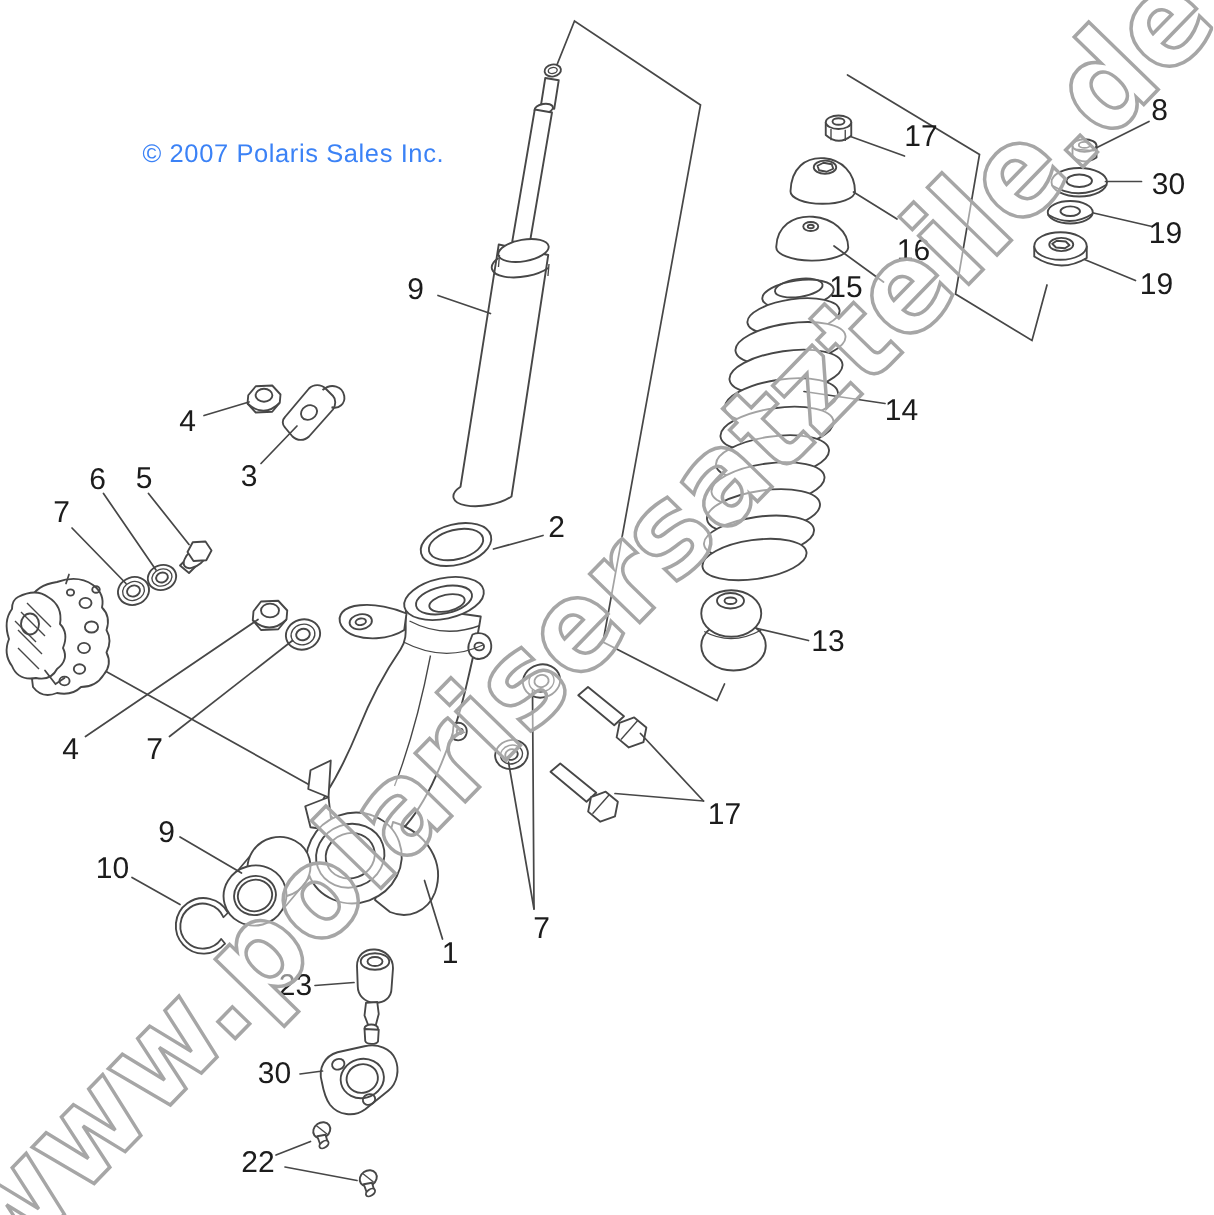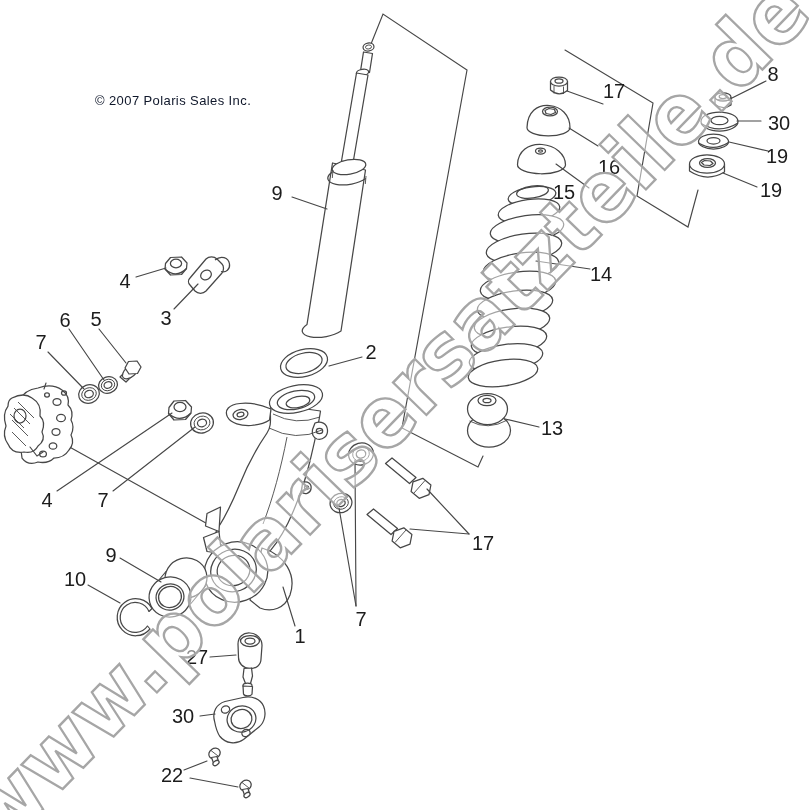--- a/index.html
+++ b/index.html
@@ -1,21 +1,21 @@
 <!DOCTYPE html>
 <html><head>
 <meta charset="utf-8">
 <style>
   html,body{margin:0;padding:0;background:#fff;}
   .stage{position:relative;width:809px;height:810px;background:#fff;overflow:hidden;
          font-family:"Liberation Sans",sans-serif;}
   .layer{position:absolute;left:0;top:0;}
   .lbl{position:absolute;transform:translate(-50%,-50%);font-size:20px;color:#1c1c1c;
        white-space:nowrap;line-height:1;}
-  .copyright{position:absolute;font-size:13px;color:#0f172a;letter-spacing:.4px;white-space:nowrap;}
+  .copyright{position:absolute;font-size:17px;color:#3b82f6;letter-spacing:.4px;white-space:nowrap;}
   svg .ln{stroke:#474747;stroke-width:1.15;fill:none;stroke-linecap:round;}
   svg .pt{stroke:#474747;stroke-width:1.25;fill:#ffffff;stroke-linejoin:round;}
   svg .op{stroke:#474747;stroke-width:1.25;fill:none;stroke-linejoin:round;}
   svg .thin{stroke:#474747;stroke-width:.9;fill:none;}
   .wm{pointer-events:none;}
 </style>
 </head>
 <body>
 
 <div class="stage">
@@ -297,19 +297,19 @@
   <div class="lbl" style="left:552px;top:428px">13</div>
   <div class="lbl" style="left:601px;top:274px">14</div>
   <div class="lbl" style="left:564px;top:192px">15</div>
   <div class="lbl" style="left:609px;top:167px">16</div>
   <div class="lbl" style="left:614px;top:91px">17</div>
   <div class="lbl" style="left:771px;top:190px">19</div>
   <div class="lbl" style="left:777px;top:156px">19</div>
   <div class="lbl" style="left:779px;top:123px">30</div>
   <div class="lbl" style="left:183px;top:716px">30</div>
   <div class="lbl" style="left:172px;top:775px">22</div>
-  <div class="lbl" style="left:197px;top:657px">27</div>
+  <div class="lbl" style="left:197px;top:657px">23</div>
 
   <svg class="layer wm" width="809" height="810" viewBox="0 0 809 810">
     <text transform="translate(408,434) rotate(-45.8)" text-anchor="middle" font-family="DejaVu Sans, sans-serif" font-size="85" font-weight="bold" fill="rgba(255,255,255,0.5)" stroke="#a6a6a6" stroke-width="2.4" textLength="1165" lengthAdjust="spacingAndGlyphs">www.polarisersatzteile.de</text>
   </svg>
 
 </div>
 
 </body></html>

